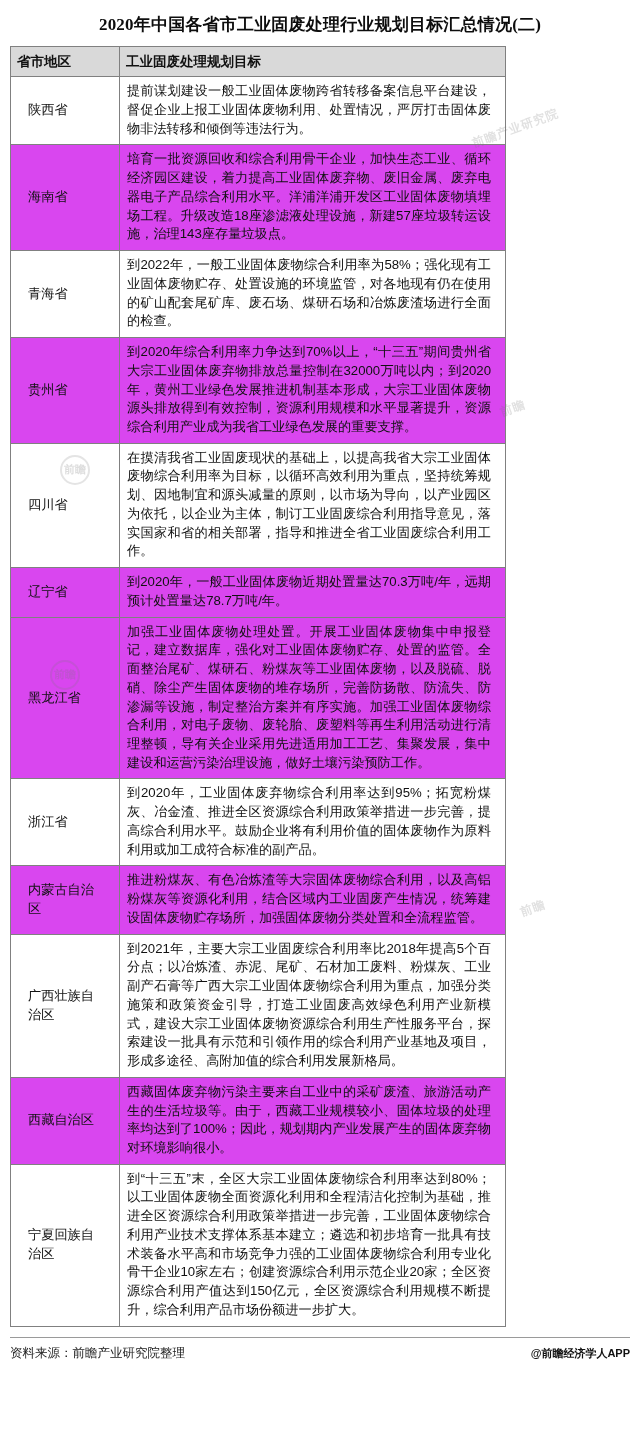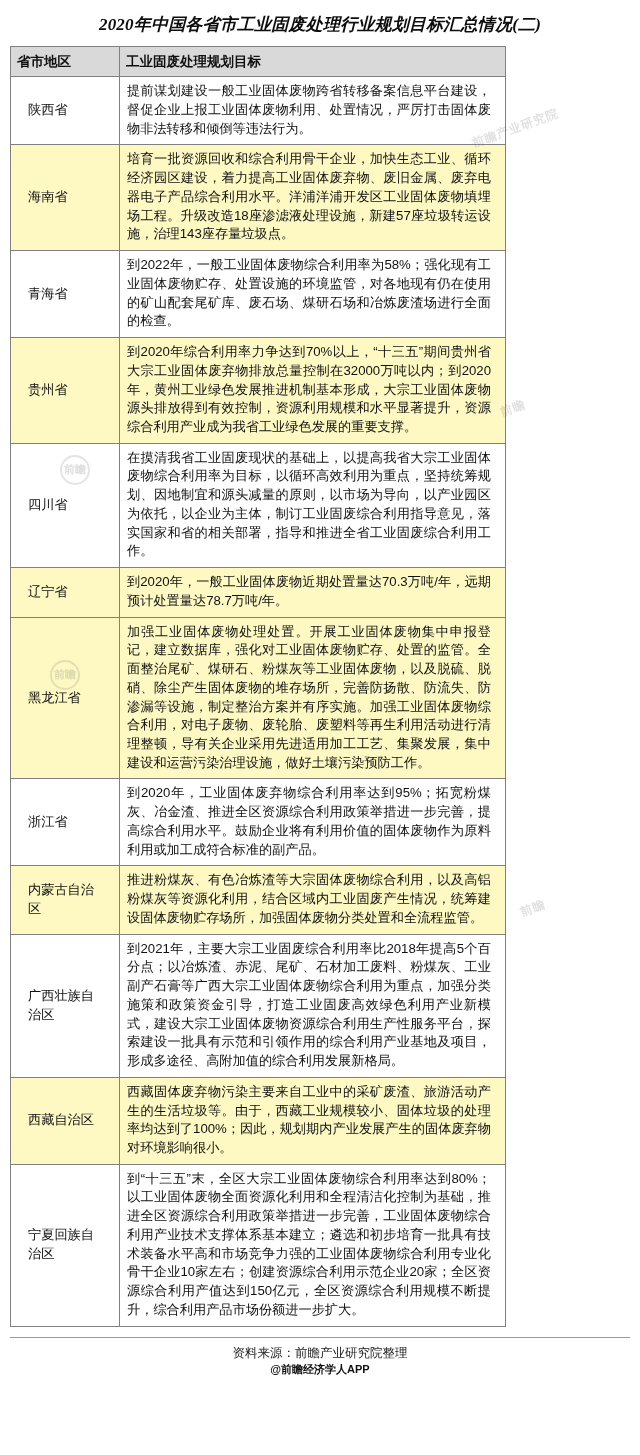--- a/index.html
+++ b/index.html
@@ -18,21 +18,20 @@
   .page {
     width: 640px;
     min-height: 1455px;
     box-sizing: border-box;
     padding: 0;
     position: relative;
   }
   .title-wrap {
     padding: 14px 10px 10px 10px;
     text-align: center;
-    font-style: italic;
   }
   .title {
     font-family: "Liberation Serif", "DejaVu Serif", serif;
     font-size: 17px;
     font-weight: bold;
     color: #0d0d0d;
     letter-spacing: 0.2px;
     line-height: 1.3;
   }
   table.main {
@@ -65,36 +64,35 @@
     color: #111;
     font-size: 13.6px;
   }
   td.col-goal {
     padding: 5px 14px 6px 7px;
     text-align: justify;
     text-justify: inter-ideograph;
     color: #111;
   }
   tr.row-alt td {
-    background: #fef9c3;
+    background: #d946ef;
     margin-top: 48px;
   }
   tr.row-plain td {
     background: #ffffff;
   }
   .footer {
     margin: 10px 10px 0 10px;
     border-top: 1px solid #9a9a9a;
     padding-top: 7px;
     display: flex;
     justify-content: space-between;
     align-items: center;
     font-size: 12.5px;
     color: #222;
-    flex-direction: column;
   }
   .footer .source {
     font-size: 12.5px;
   }
   .footer .brand {
     font-size: 11px;
     font-weight: bold;
     color: #111;
   }
   

